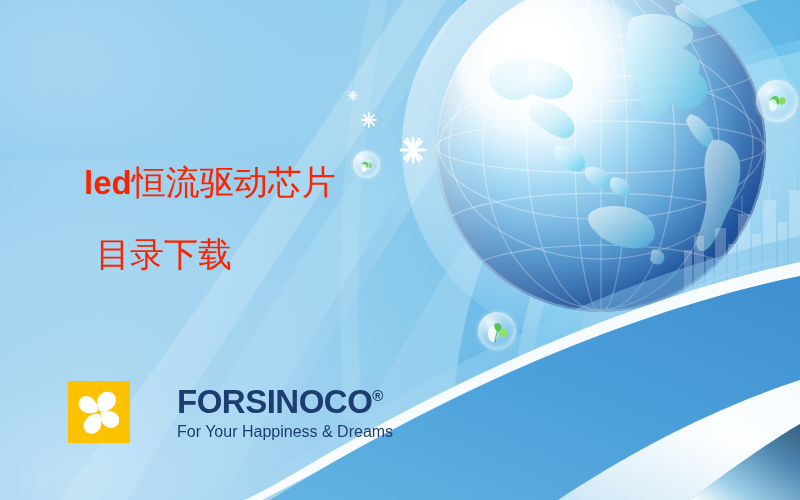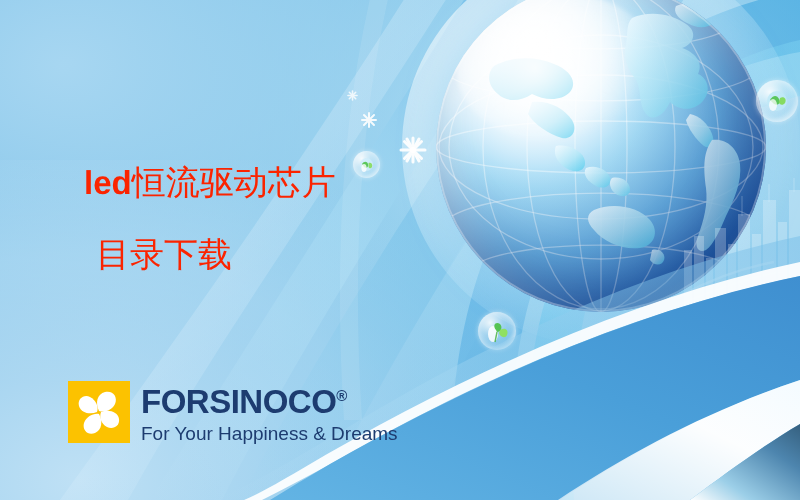--- a/index.html
+++ b/index.html
@@ -130,21 +130,22 @@
     font-weight: 700;
     font-size: 33px;
   }
 
   
   .logo {
     position: absolute;
     left: 68px;
     top: 381px;
     display: flex;
-    align-items: flex-end;
+    align-items: center;
+    gap: 36px;
   }
   .logo-mark {
     width: 62px;
     height: 62px;
     background: #fcc200;
     flex: 0 0 auto;
     position: relative;
   }
   .logo-text { margin-left: 11px; padding-top: 1px; }
   .logo-name {
@@ -156,21 +157,21 @@
     font-family: "Liberation Sans", "DejaVu Sans", sans-serif;
     white-space: nowrap;
   }
   .logo-name .reg {
     font-size: 15px;
     vertical-align: super;
     letter-spacing: 0;
   }
   .logo-tag {
     color: #1d3c70;
-    font-size: 19px;
+    font-size: 16px;
     line-height: 1;
     margin-top: 6px;
     font-family: "Liberation Sans", "DejaVu Sans", sans-serif;
     white-space: nowrap;
   }
 </style>
 </head>
 <body>
 
 <div id="stage">

